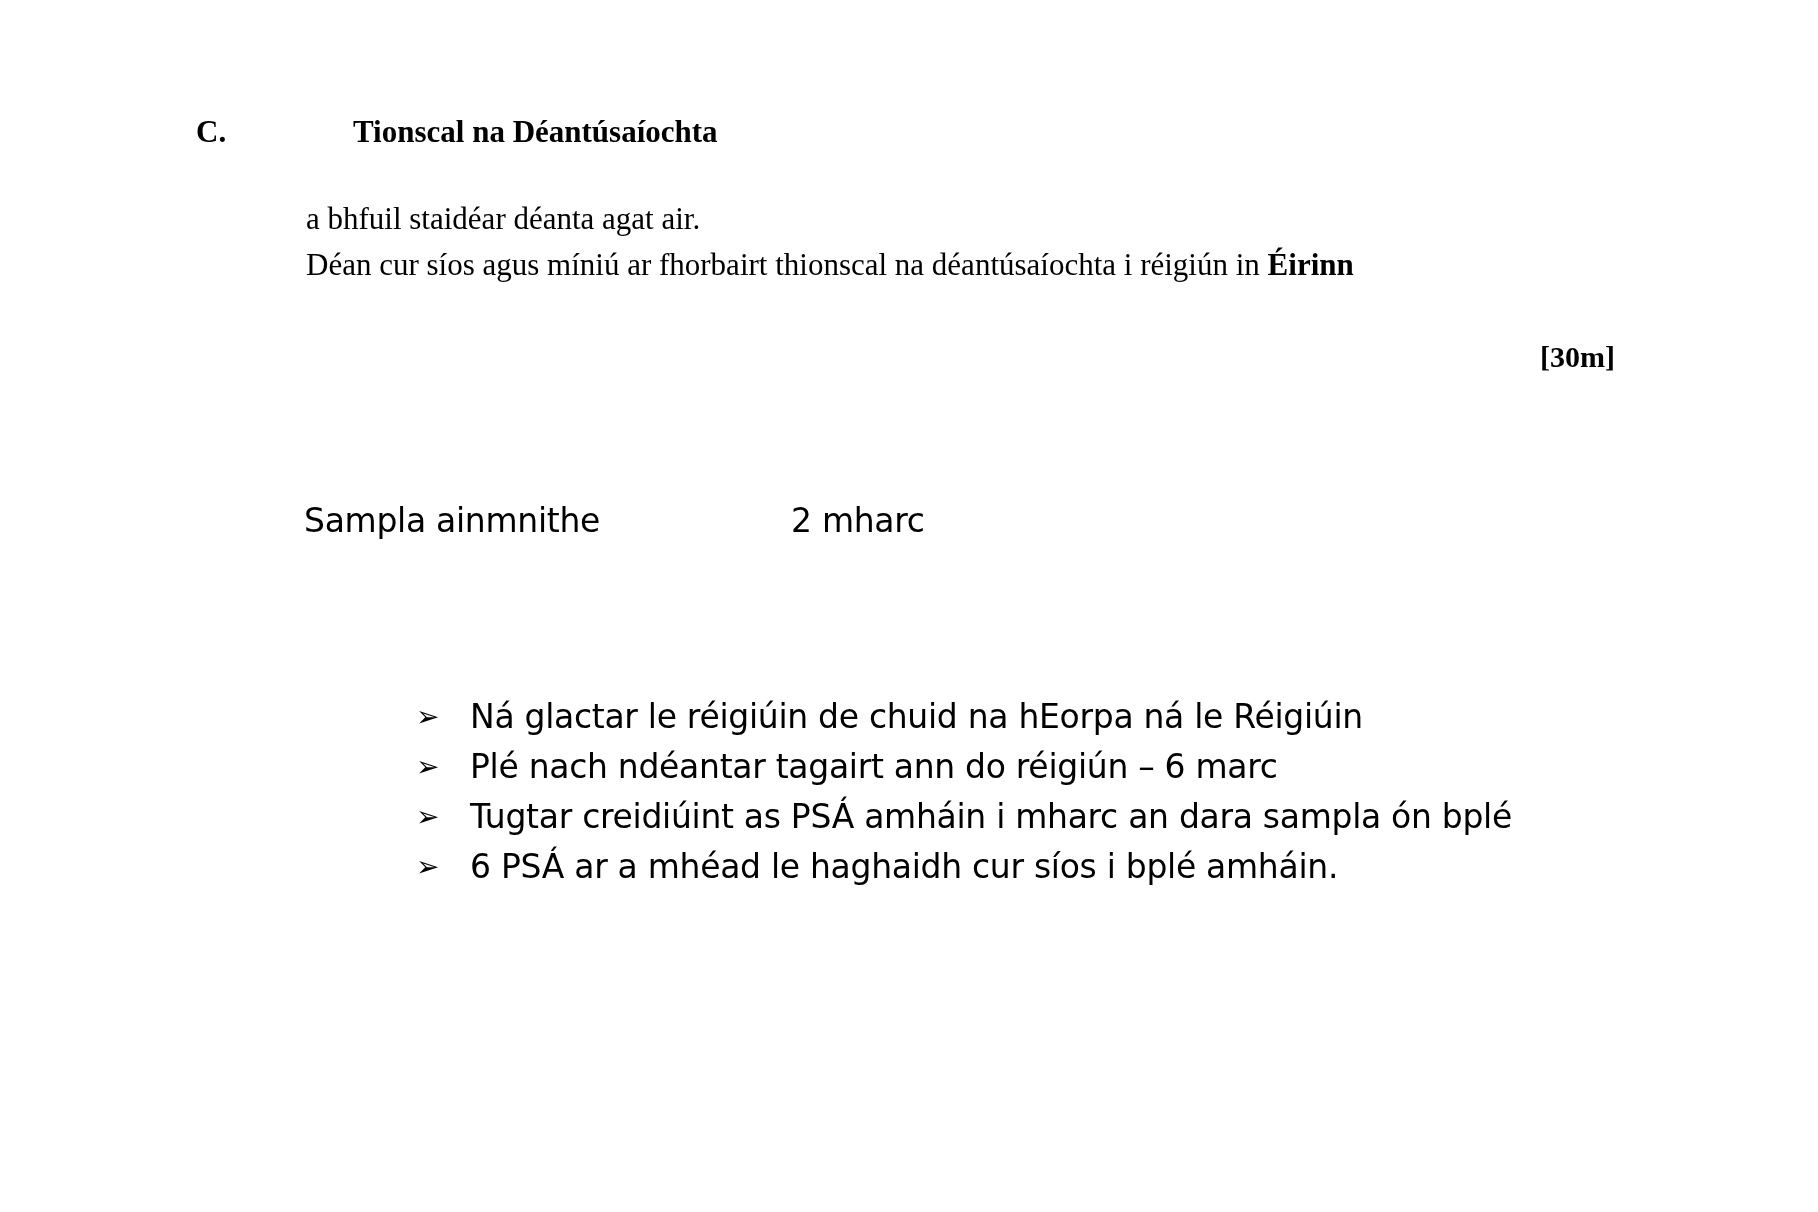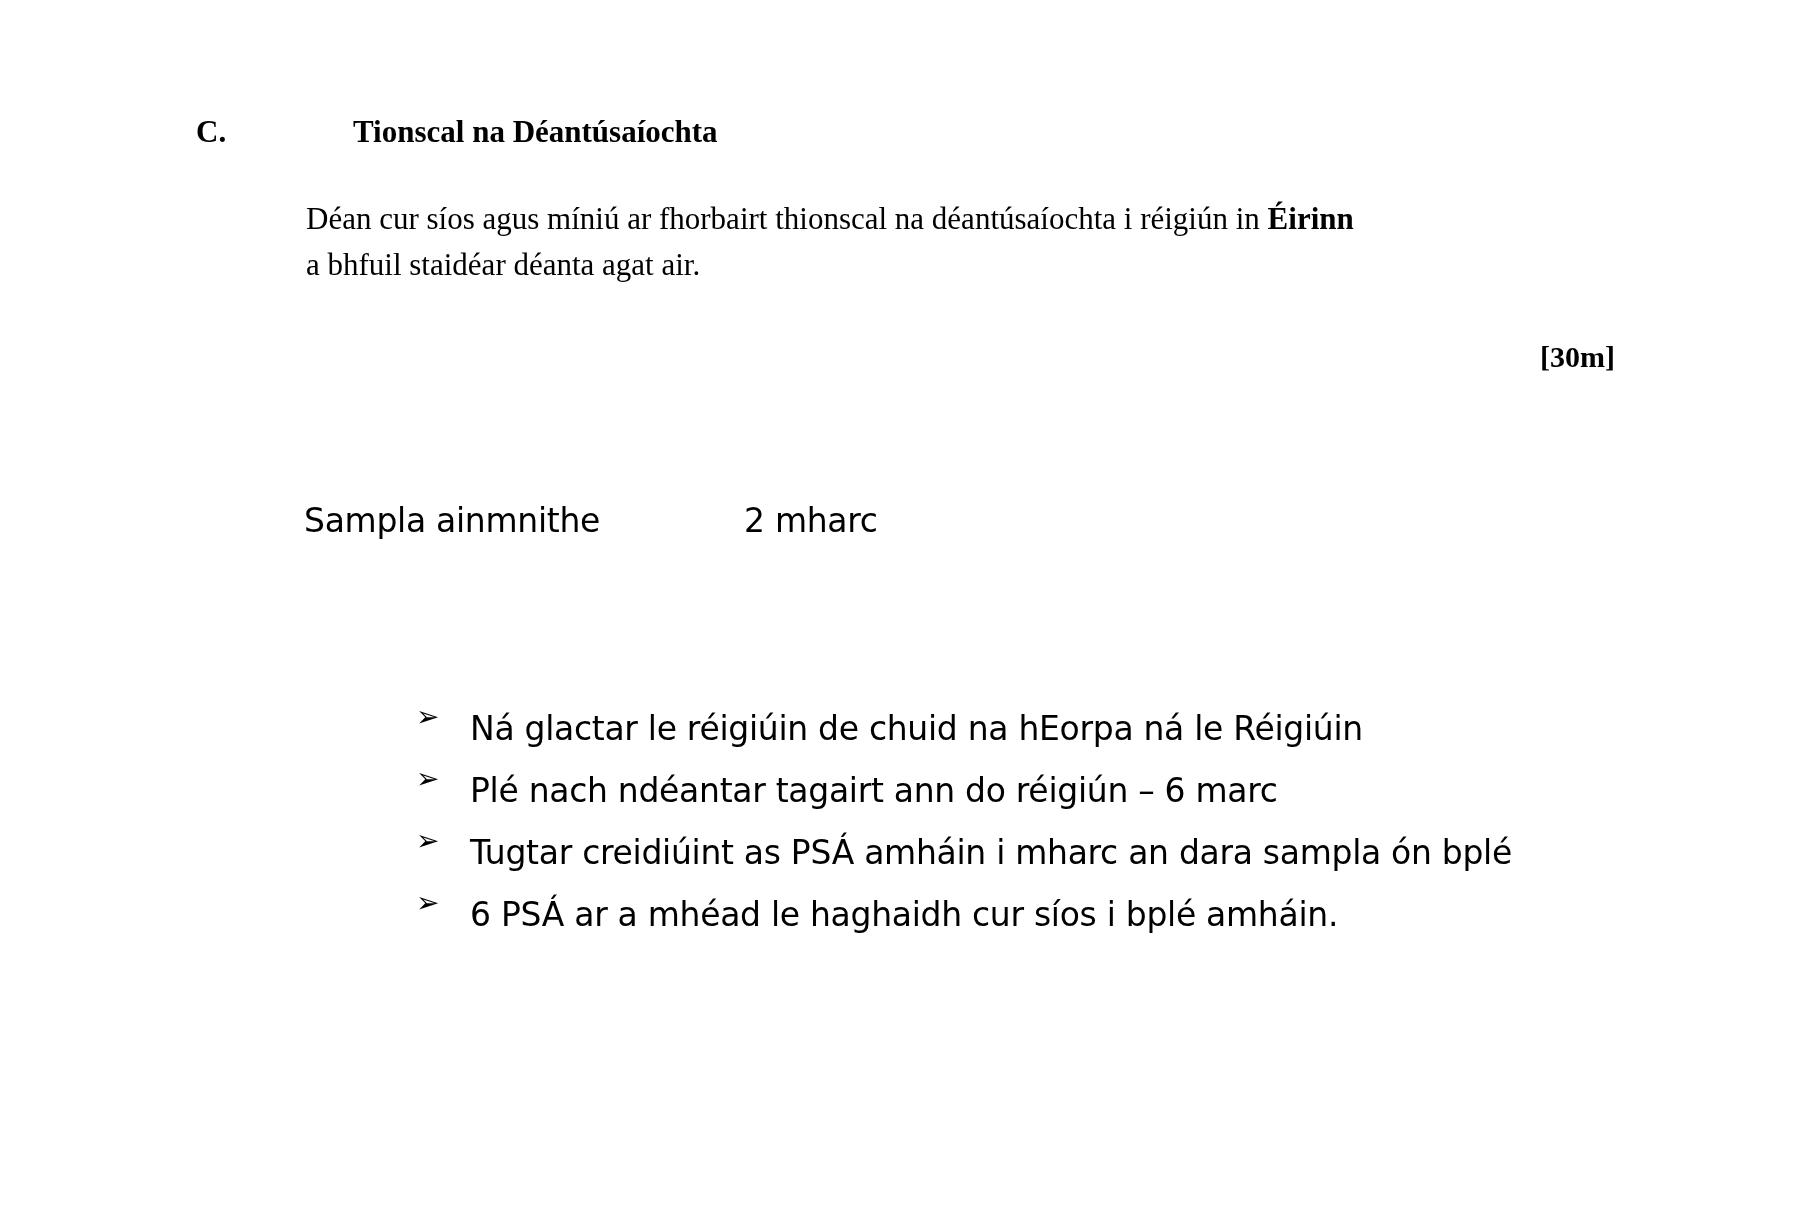--- a/index.html
+++ b/index.html
@@ -95,20 +95,21 @@
   .scheme-row {
     display: flex;
     align-items: flex-end;
   }
   .scheme-label {
     flex: 0 0 440px;
     white-space: nowrap;
   }
   .scheme-value {
     white-space: nowrap;
+    margin-left: 47px;
   }
 
   
   .bullets {
     position: absolute;
     left: 416px;
     top: 692px;
     width: 1330px;
     font-family: "DejaVu Sans", "Liberation Sans", sans-serif;
     font-size: 33px;
@@ -121,41 +122,40 @@
     margin-bottom: 0px;
   }
   .bullet-marker {
     flex: 0 0 54px;
     font-size: 28px;
     line-height: 50px;
     font-family: "DejaVu Sans", sans-serif;
   }
   .bullet-text {
     flex: 1 1 auto;
-    margin-top: 12px;
   }
   .bullet-text .cont {
     display: block;
   }
 </style>
 </head>
 <body>
 
 <div class="page">
 
   <div class="heading-row">
     <span class="heading-letter">C.</span>
     <span class="heading-title">Tionscal na Déantúsaíochta</span>
   </div>
 
   <div class="question-block">
+    <div class="q-line">a bhfuil staidéar déanta agat air.</div>
     <div class="q-line">
       <span>Déan cur síos agus míniú ar fhorbairt thionscal na déantúsaíochta i réigiún in </span><span class="bold-word">Éirinn</span>
     </div>
-    <div class="q-line">a bhfuil staidéar déanta agat air.</div>
   </div>
 
   <div class="marks-tag">[30m]</div>
 
   <div class="scheme">
     <div class="scheme-row">
       <span class="scheme-label">Sampla ainmnithe</span>
       <span class="scheme-value">2 mharc</span>
     </div>
   </div>

